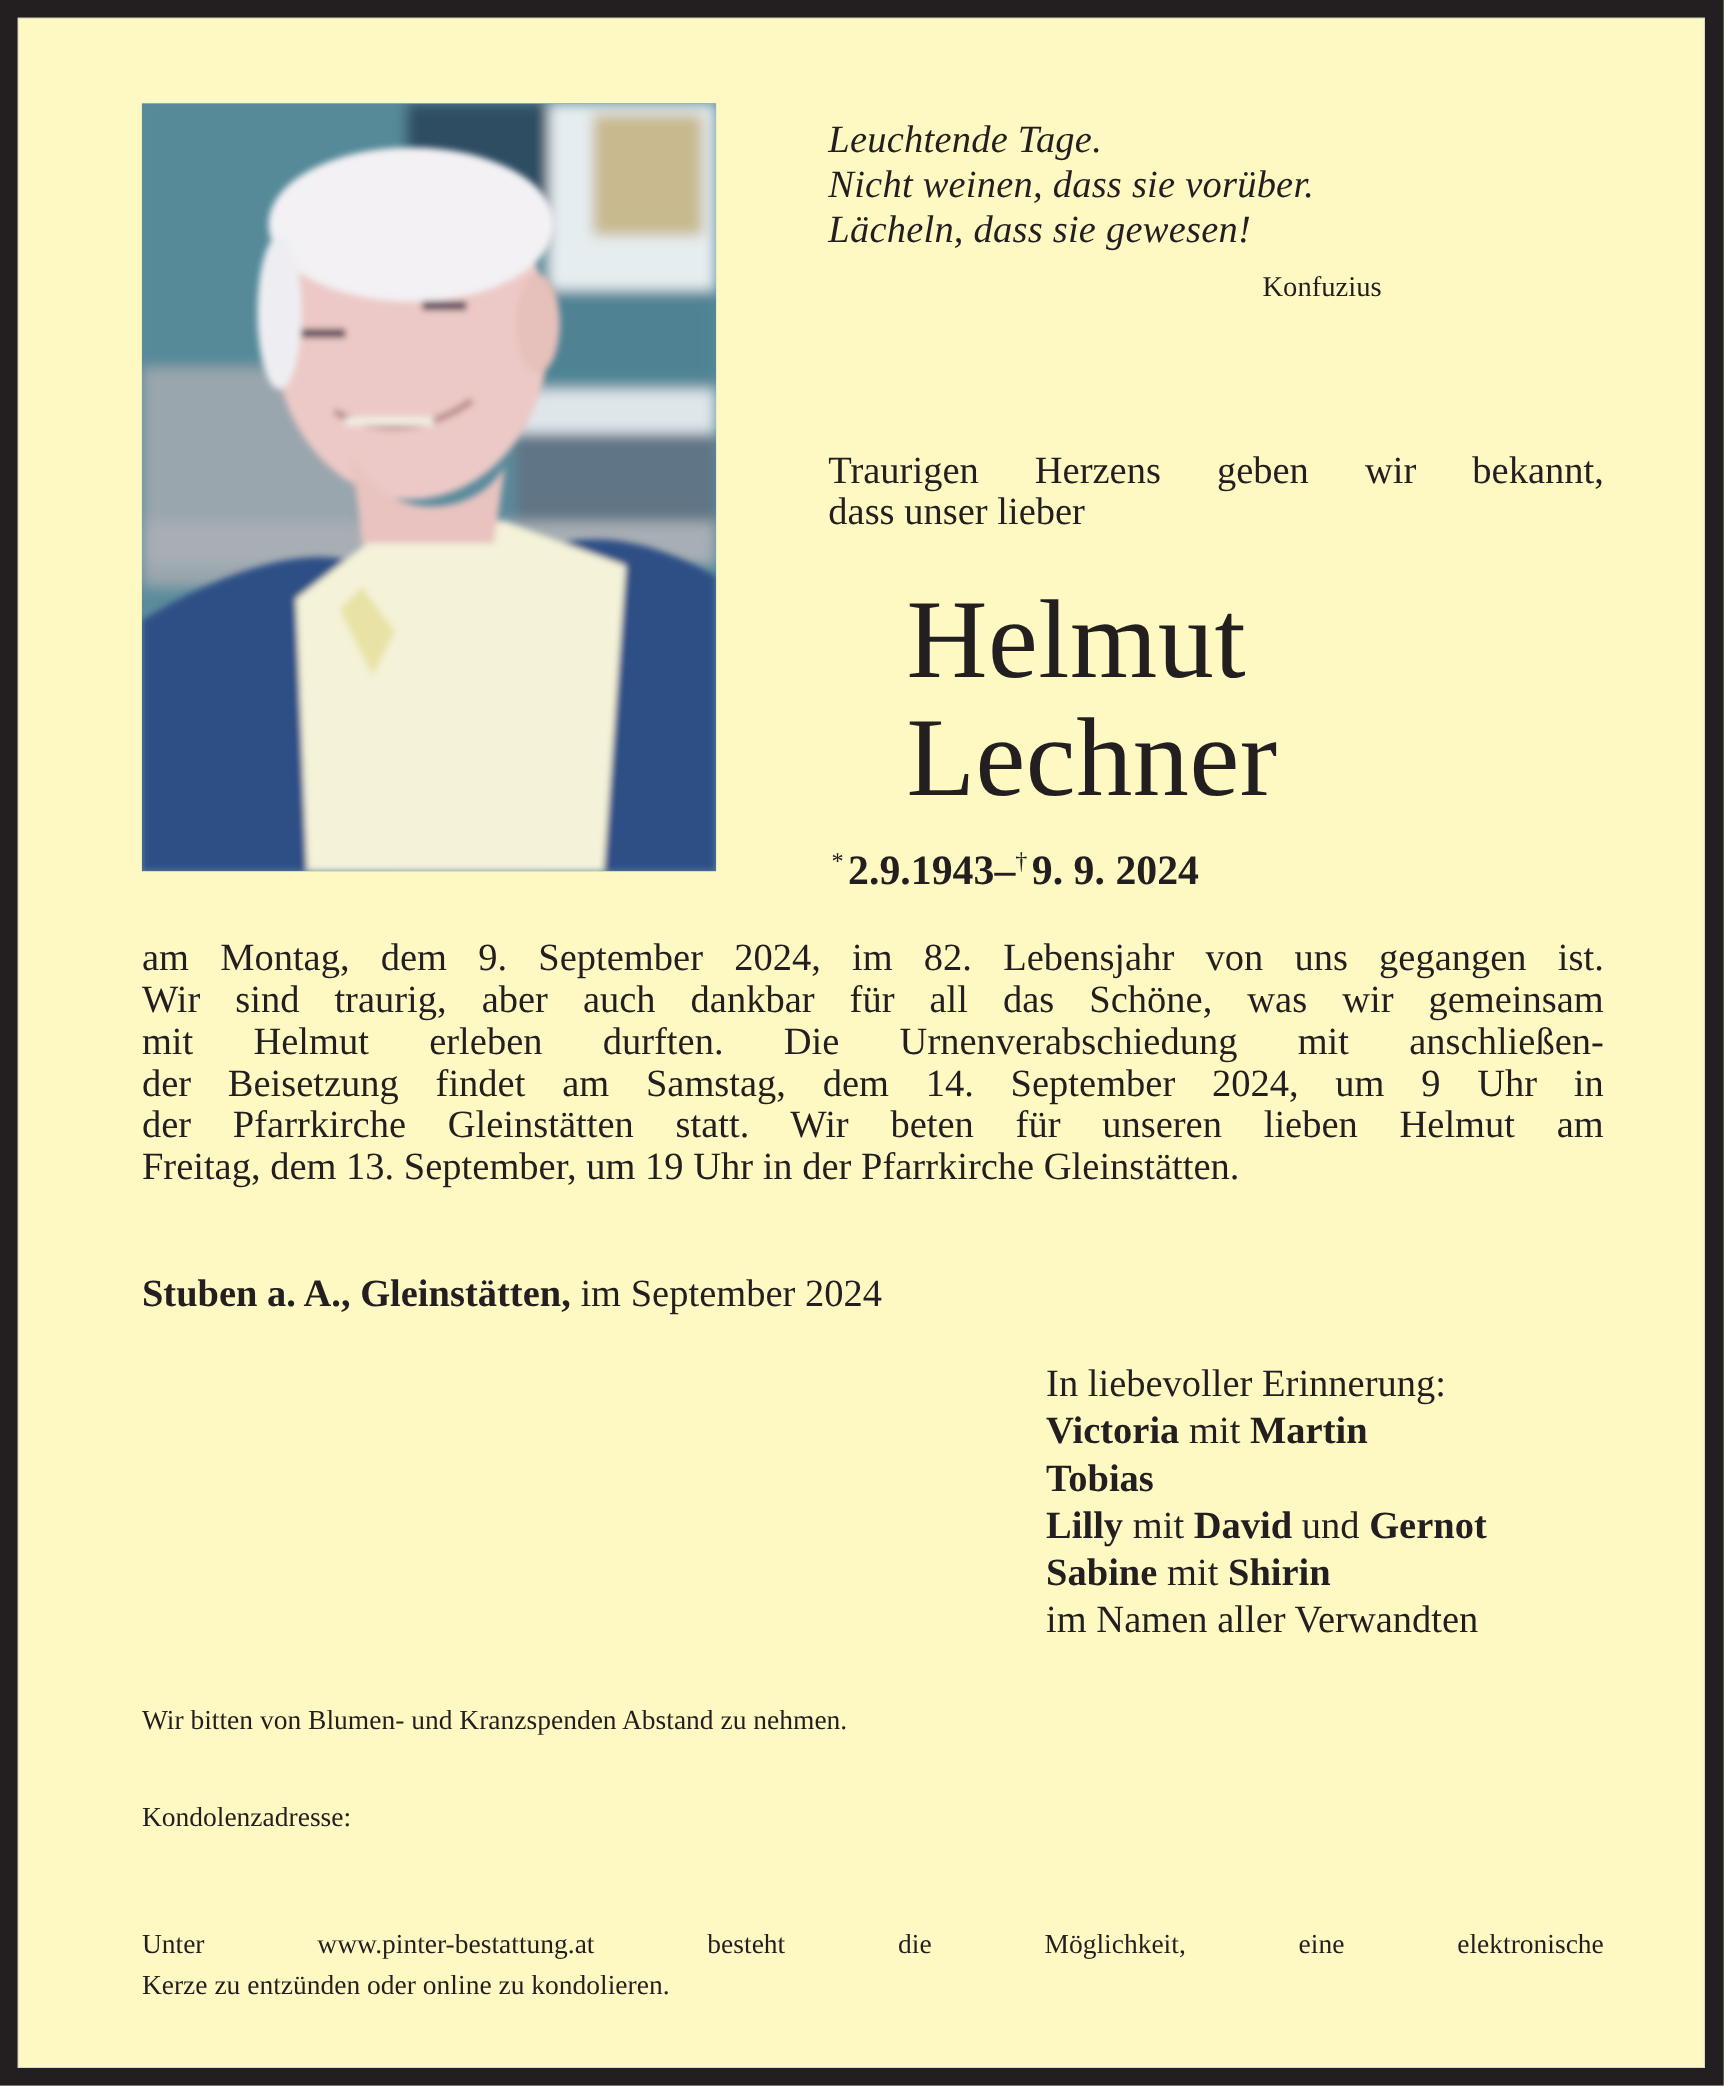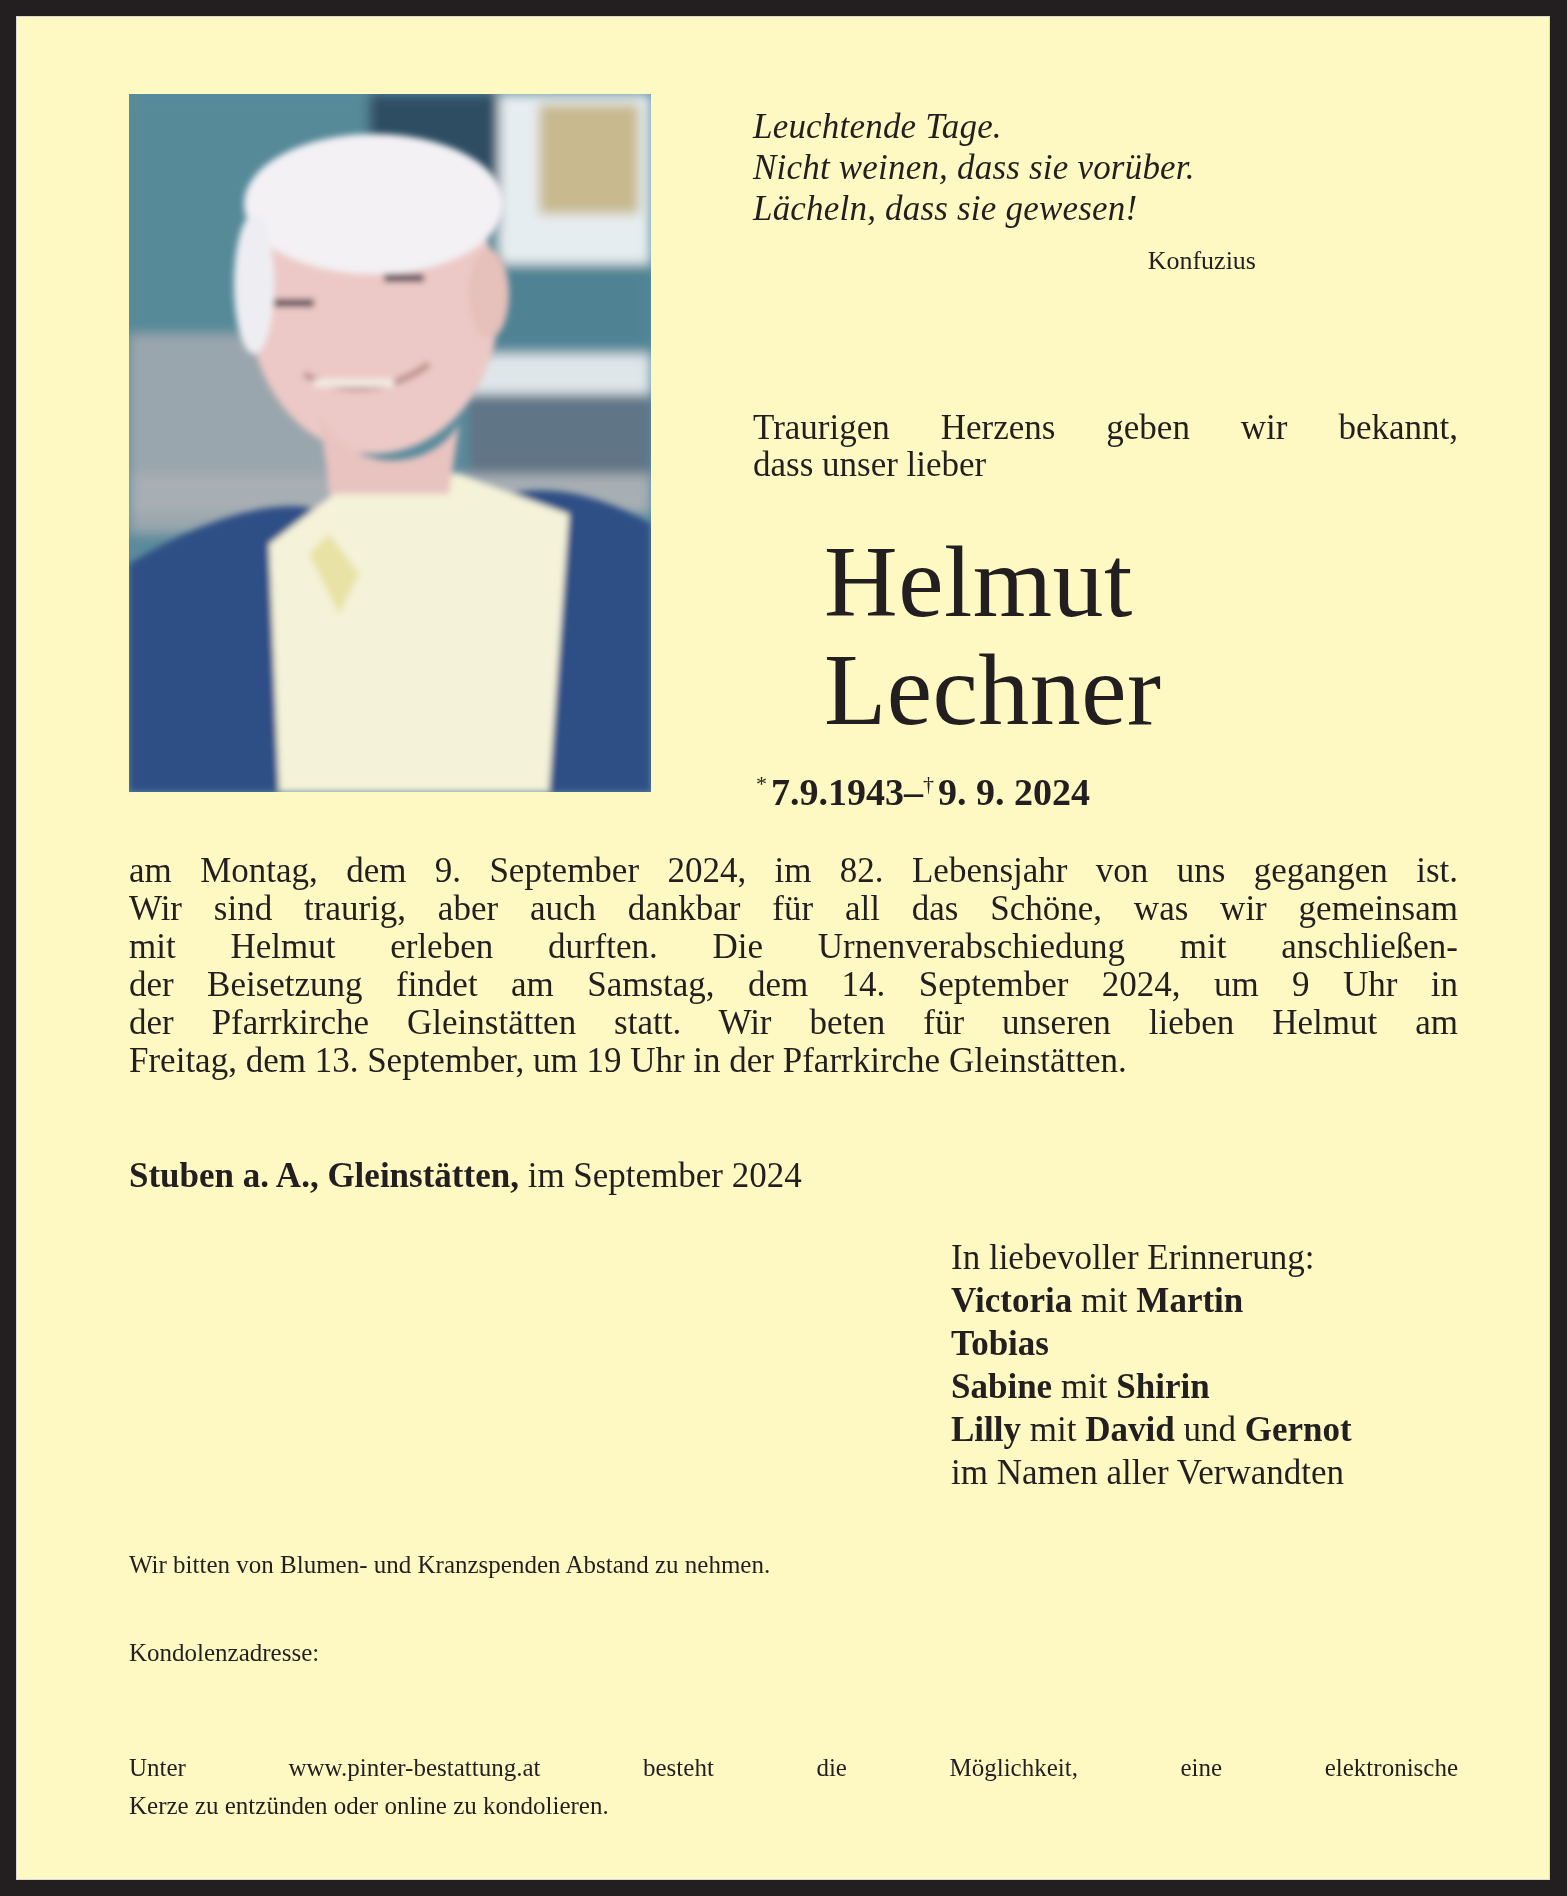--- a/index.html
+++ b/index.html
@@ -166,42 +166,42 @@
     <span class="line justify">Traurigen Herzens geben wir bekannt,</span>
     <span class="line">dass unser lieber</span>
   </div>
 
   <div class="name">
     <span class="line">Helmut</span>
     <span class="line">Lechner</span>
   </div>
 
   <div class="dates">
-    <sup>*</sup><span>7.9.1943</span><span>–</span><sup>†</sup><span>9. 9. 2024</span>
+    <sup>*</sup><span>2.9.1943</span><span>–</span><sup>†</sup><span>9. 9. 2024</span>
   </div>
 
   <div class="body-text">
     <span class="line justify">am Montag, dem 9. September 2024, im 82. Lebensjahr von uns gegangen ist.</span>
     <span class="line justify">Wir sind traurig, aber auch dankbar für all das Schöne, was wir gemeinsam</span>
     <span class="line justify">mit Helmut erleben durften. Die Urnenverabschiedung mit anschließen-</span>
     <span class="line justify">der Beisetzung findet am Samstag, dem 14. September 2024, um 9 Uhr in</span>
     <span class="line justify">der Pfarrkirche Gleinstätten statt. Wir beten für unseren lieben Helmut am</span>
     <span class="line">Freitag, dem 13. September, um 19 Uhr in der Pfarrkirche Gleinstätten.</span>
   </div>
 
   <div class="place-line">
     <b>Stuben a. A., Gleinstätten,</b><span> im September 2024</span>
   </div>
 
   <div class="signatures">
     <span class="line">In liebevoller Erinnerung:</span>
     <span class="line"><b>Victoria</b><span> mit </span><b>Martin</b></span>
     <span class="line"><b>Tobias</b></span>
+    <span class="line"><b>Lilly</b><span> mit </span><b>David</b><span> und </span><b>Gernot</b></span>
     <span class="line"><b>Sabine</b><span> mit </span><b>Shirin</b></span>
-    <span class="line"><b>Lilly</b><span> mit </span><b>David</b><span> und </span><b>Gernot</b></span>
     <span class="line">im Namen aller Verwandten</span>
   </div>
 
   <div class="para" style="top:1530px;">
     <span class="line">Wir bitten von Blumen- und Kranzspenden Abstand zu nehmen.</span>
   </div>
 
   <div class="para" style="top:1618px;">
     <span class="line">Kondolenzadresse:</span>
   </div>

